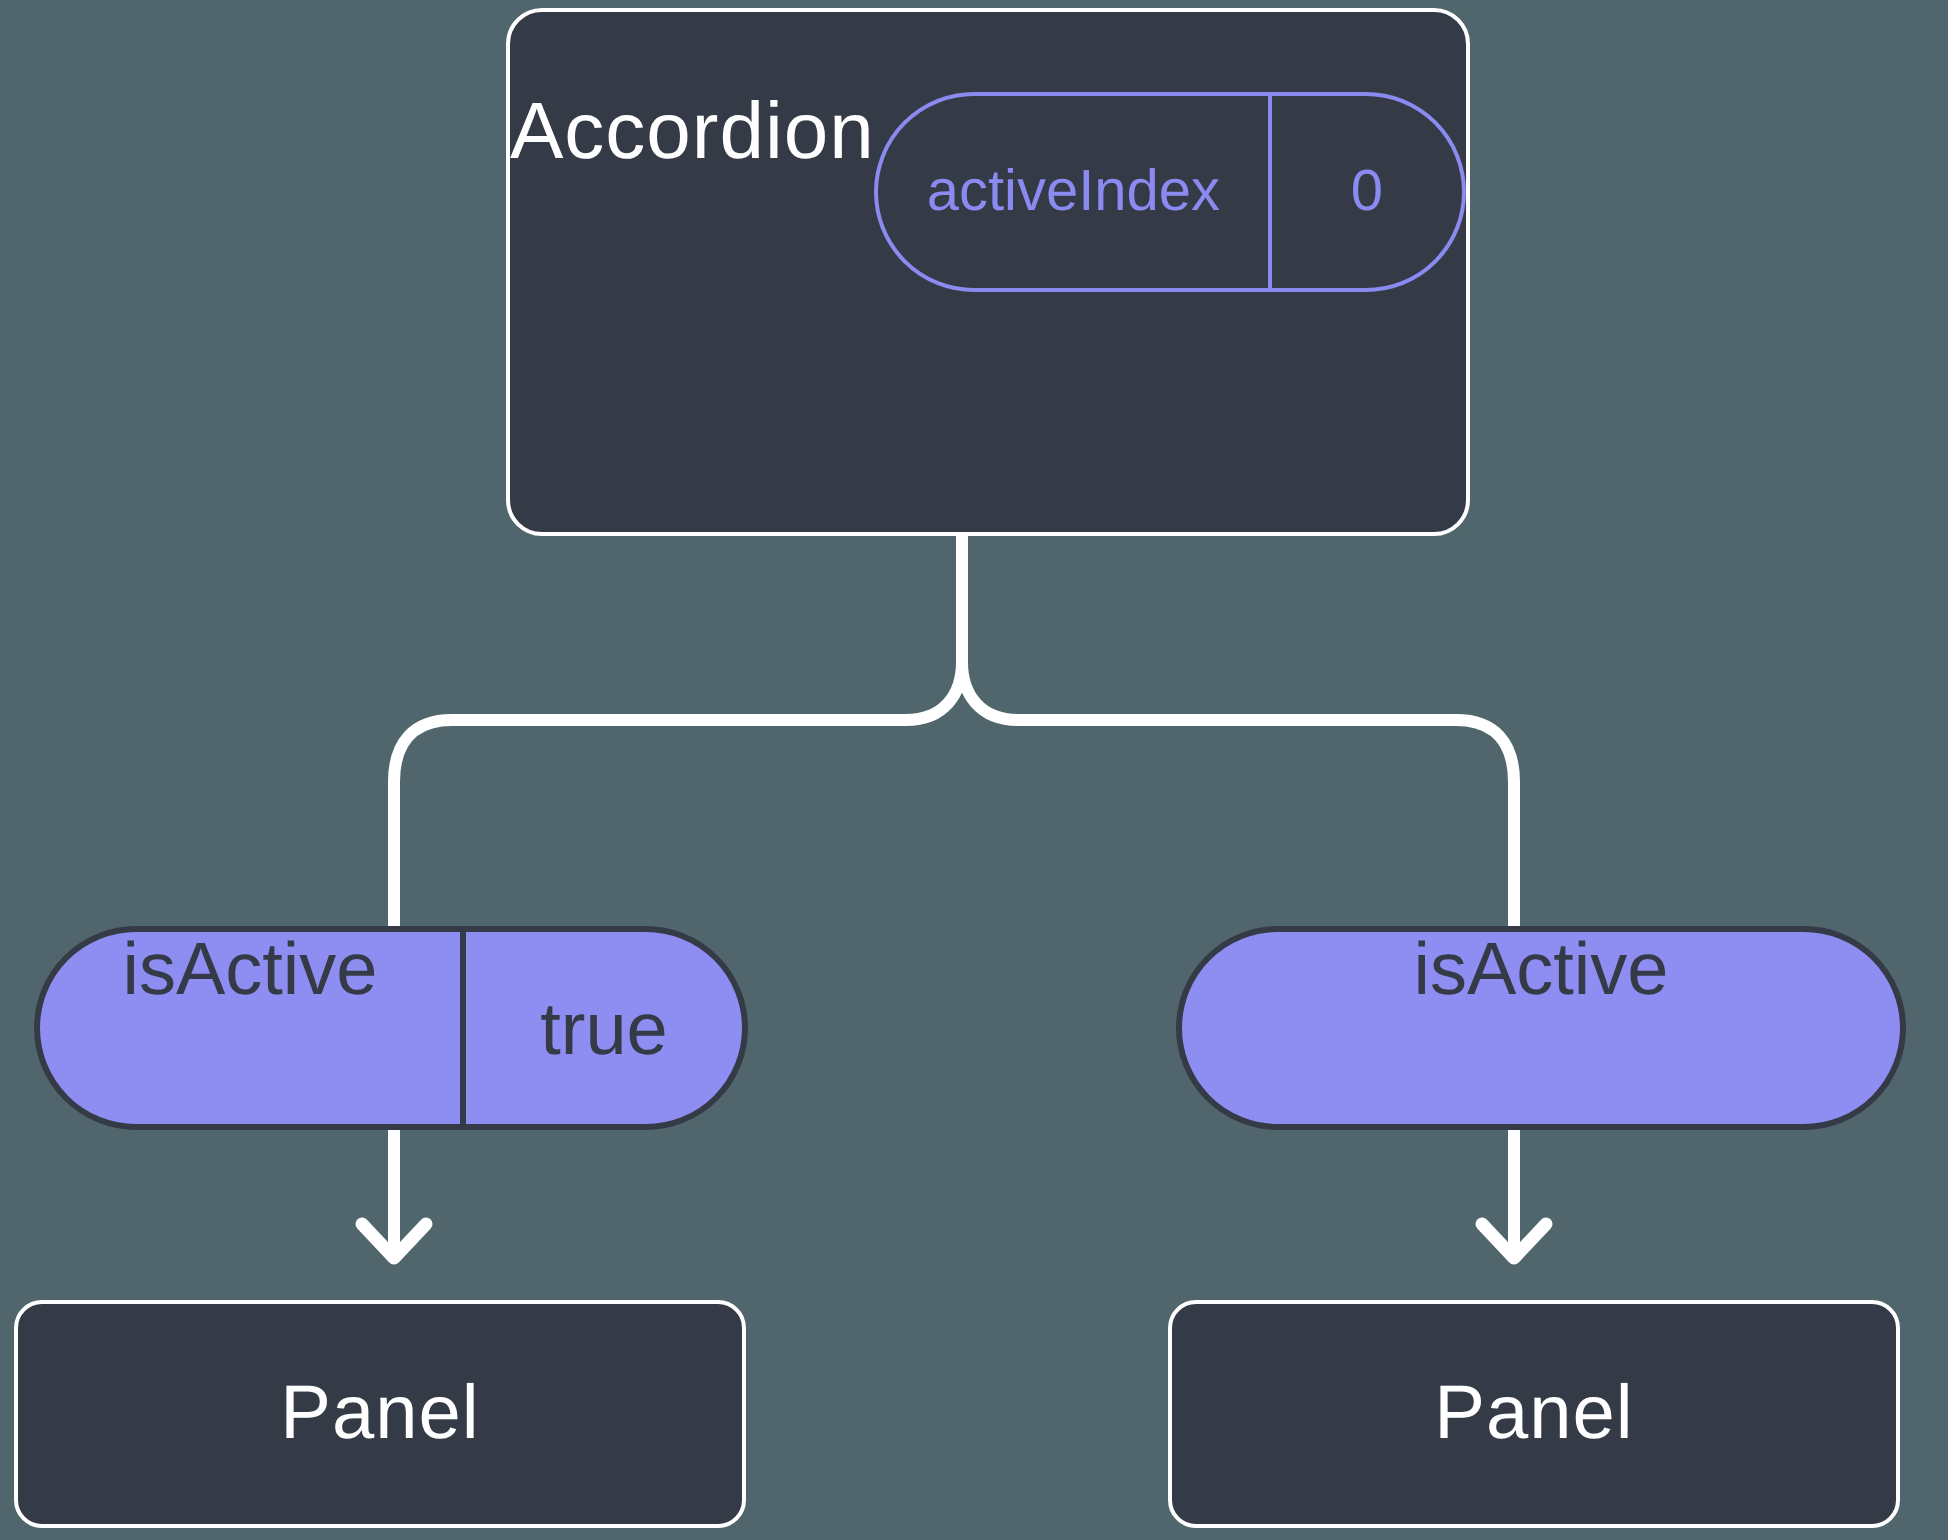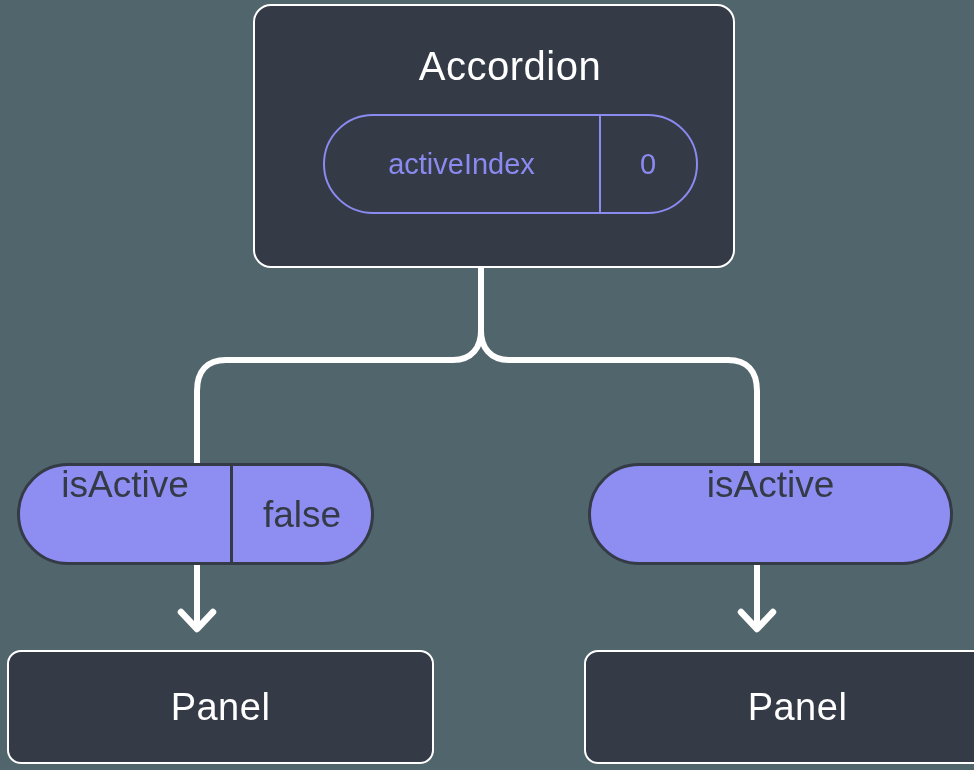--- a/index.html
+++ b/index.html
@@ -35,25 +35,23 @@
     border: 2.5px solid var(--node-border);
     z-index: 2;
   }
   .root-node {
     left: 253px;
     top: 4px;
     width: 482px;
     height: 264px;
     border-radius: 18px;
     display: flex;
-    flex-direction: column;
-    align-items: center;
+    flex-direction: row;
     justify-content: flex-start;
     padding-top: 40px;
-    padding-left: 32px;
   }
   .root-title {
     color: #FFFFFF;
     font-size: 40px;
     font-weight: 500;
     letter-spacing: 0.5px;
     line-height: 1;
     margin-bottom: 28px;
   }
   .state-pill {
@@ -113,21 +111,21 @@
   .prop-pill-left .pill-value-cell { width: 141px; }
   .prop-pill-right .pill-value-cell { width: 151px; }
   .prop-pill .pill-text {
     color: var(--pill-text-dark);
     font-size: 37px;
     font-weight: 400;
     line-height: 1;
   }
   .panel-node {
     top: 650px;
-    width: 427px;
+    width: 366px;
     height: 114px;
     border-radius: 14px;
     display: flex;
     align-items: center;
     justify-content: center;
   }
   .panel-node-left { left: 7px; }
   .panel-node-right { left: 584px; }
   .panel-title {
     color: #FFFFFF;
@@ -159,21 +157,21 @@
         <span class="pill-text">0</span>
       </div>
     </div>
   </div>
 
   <div class="prop-pill prop-pill-left">
     <div class="pill-label-cell">
       <span class="pill-text">isActive</span>
     </div>
     <div class="pill-value-cell">
-      <span class="pill-text">false</span>
+      <span class="pill-text">true</span>
     </div>
   </div>
 
   <div class="prop-pill prop-pill-right">
     <div class="pill-label-cell">
       <span class="pill-text">isActive</span>
     </div>
   </div>
 
   <div class="node panel-node panel-node-left">

